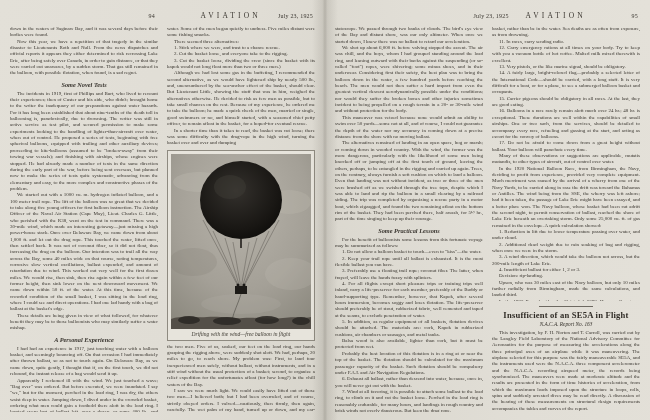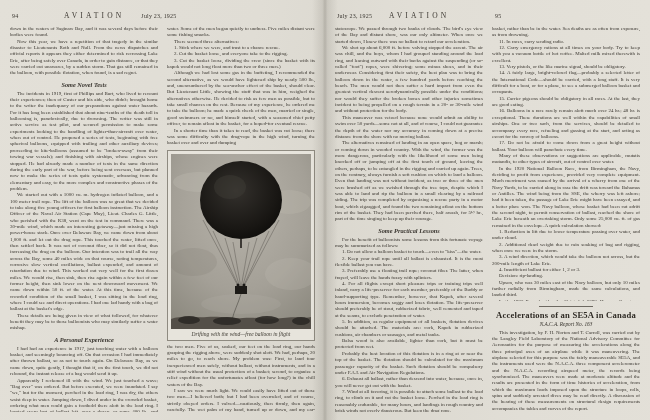--- a/index.html
+++ b/index.html
@@ -17,21 +17,21 @@
     padding:11px 10px 8px 10px;
     display:flex;flex-direction:column;
   }
   .page-left{background:linear-gradient(105deg,#e3e0d8 0%,#e0ddd5 60%,#d8d5cc 100%);}
   .page-right{background:linear-gradient(255deg,#e4e1d9 0%,#e1ded6 55%,#d9d6cd 100%);}
   .gutter{
     position:absolute;left:312px;top:0;width:26px;height:420px;pointer-events:none;
     background:linear-gradient(90deg,rgba(40,35,25,0) 0%,rgba(40,35,25,0.10) 40%,rgba(40,35,25,0.22) 50%,rgba(40,35,25,0.10) 60%,rgba(40,35,25,0) 100%);
   }
   .pg-header{
-    display:flex;justify-content:flex-start;align-items:baseline;
+    display:flex;justify-content:flex-end;align-items:baseline;
     font-size:6px;letter-spacing:0.2px;margin:0 2px 6px 2px;flex:0 0 auto;color:#3c3832;
   }
   .pg-title{font-size:7.5px;letter-spacing:3.2px;font-weight:normal;}
   .pg-side{min-width:52px;}
   .pg-side.right{text-align:right;}
   .pg-side.left{text-align:left;}
   .cols{flex:1 1 auto;min-height:0;display:flex;gap:9px;overflow:hidden;}
   .col{
     flex:1 1 0;min-width:0;overflow:hidden;
     text-align:justify;font-size:5px;line-height:1.27;
@@ -196,21 +196,21 @@
             <p class="p li">1. Reduction in lift due to lower temperature passing over water, and under cloud.</p>
             <p class="p li">2. Additional dead weight due to rain soaking of bag and rigging, when once we were in the storm.</p>
             <p class="p li">3. A wind direction, which would take the balloon not across, but the 200-mile length of Lake Erie.</p>
             <p class="p li">4. Insufficient ballast for either 1, 2 or 3.</p>
             <p class="p">Decision: rip-landing.</p>
             <p class="p">Upson, who was 30 miles east of the Navy balloon, but only 10 miles farther radially from Birmingham, made the same calculations, and landed third.</p>
             <p class="p">In the 1923 Race, besides the ill-fated A-6698, Honeywell, veteran builder of varnished cambric balloons, and a weather-wise pilot of proven ability, had a close call making the New York coast, after being blown back across Lake Erie from Ontario Province. He was the last man to see the lost Navy crew, in a stratum far below.</p>
           </div>
         <div class="article2">
           <div class="divider"></div>
-          <h2 class="a2-title" style="margin:0;">Accelerations of an SE5A in Canada</h2>
+          <h2 class="a2-title" style="margin:0;">Insufficient of an SE5A in Flight</h2>
           <p class="a2-subtitle">N.A.C.A. Report No. 163</p>
           <div class="a2-body">
               <p class="p">This investigation, by F. H. Norton and T. Carroll, was carried out by the Langley Field Laboratory of the National Advisory Committee for Aeronautics for the purpose of measuring the accelerations along the three principal axes of an airplane while it was maneuvering. The airplane selected for this purpose was the fairly maneuverable SE5A, and the instruments used were the N.A.C.A. three component accelerometer and the N.A.C.A. recording airspeed meter, the records being synchronized. The maneuvers were made at moderate altitude and the results are presented in the form of time histories of acceleration, from which the maximum loads imposed upon the structure in loops, rolls, spins and suddenly arrested dives may be read directly. A discussion of the bearing of these measurements on structural design requirements accompanies the tables and curves of the report.</p>
             </div>
         </div>
       </div>
     </div>
   </div>
 
   <div class="gutter"></div>

